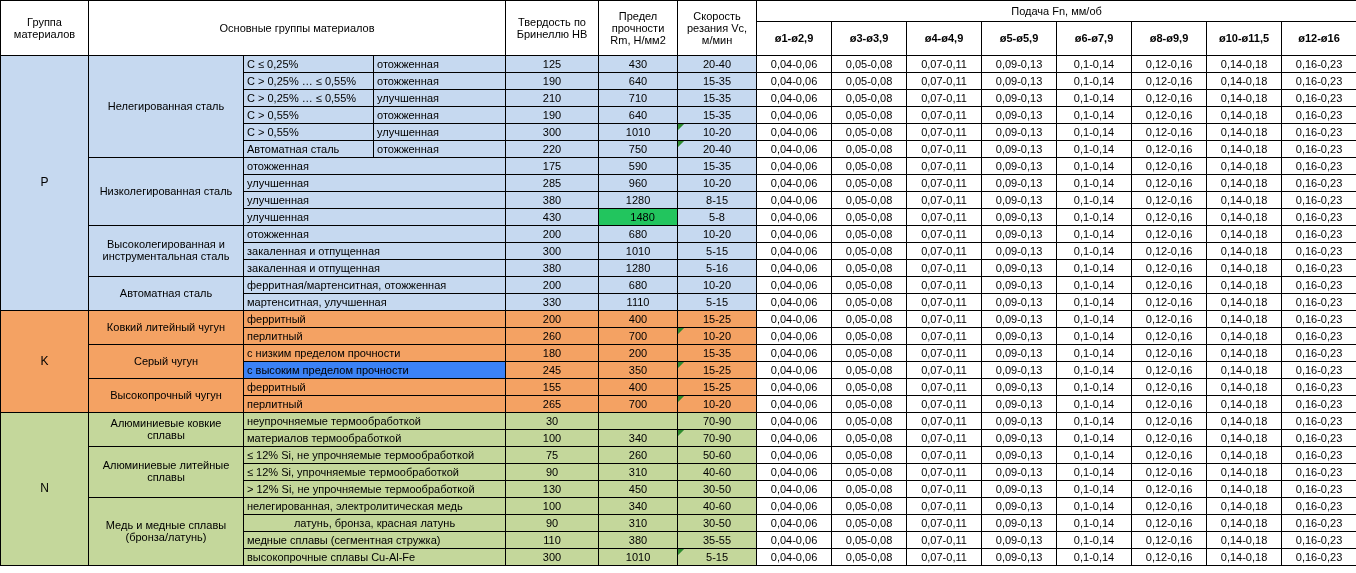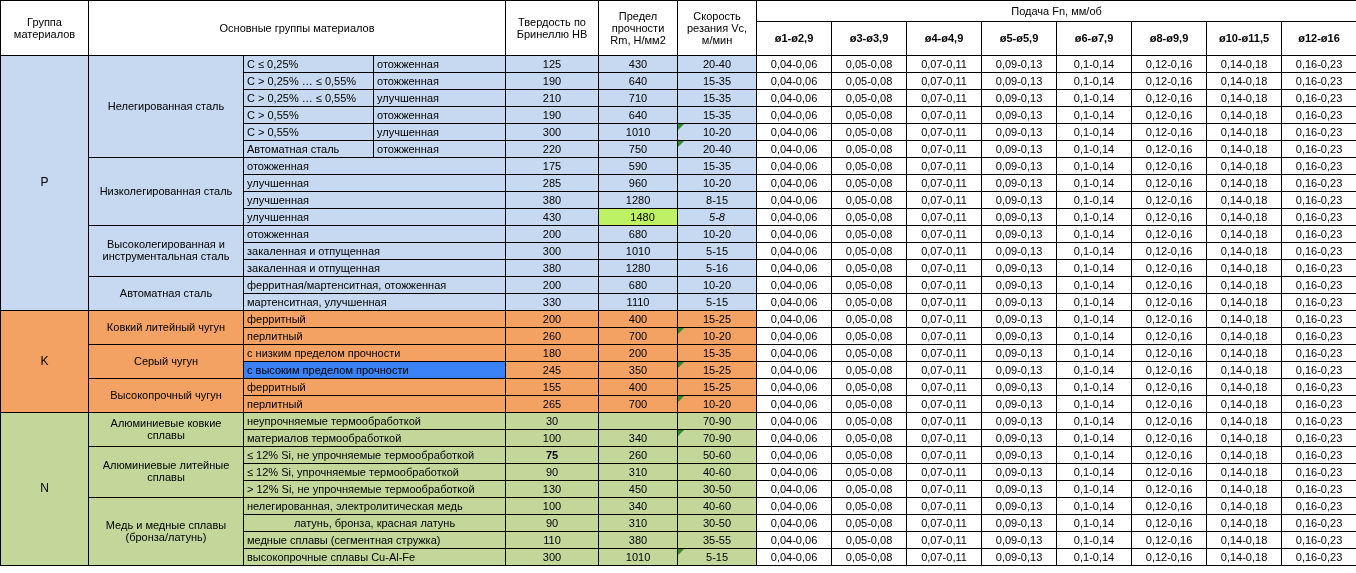--- a/index.html
+++ b/index.html
@@ -222,22 +222,22 @@
         <td class="feed">0,07-0,11</td>
         <td class="feed">0,09-0,13</td>
         <td class="feed">0,1-0,14</td>
         <td class="feed">0,12-0,16</td>
         <td class="feed">0,14-0,18</td>
         <td class="feed">0,16-0,23</td>
       </tr>
       <tr>
         <td class="detail" colspan="2" style="background: rgb(198, 217, 240);">улучшенная</td>
         <td class="num" style="background: rgb(198, 217, 240);">430</td>
-        <td class="num" style="background: #bef264; padding-left: 12px;">1480</td>
-        <td class="num" style="background: rgb(198, 217, 240); font-style: italic;">5-8</td>
+        <td class="num" style="background: #22c55e; padding-left: 12px;">1480</td>
+        <td class="num" style="background: rgb(198, 217, 240);">5-8</td>
         <td class="feed">0,04-0,06</td>
         <td class="feed">0,05-0,08</td>
         <td class="feed">0,07-0,11</td>
         <td class="feed">0,09-0,13</td>
         <td class="feed">0,1-0,14</td>
         <td class="feed">0,12-0,16</td>
         <td class="feed">0,14-0,18</td>
         <td class="feed">0,16-0,23</td>
       </tr>
       <tr>
@@ -426,21 +426,21 @@
         <td class="feed">0,07-0,11</td>
         <td class="feed">0,09-0,13</td>
         <td class="feed">0,1-0,14</td>
         <td class="feed">0,12-0,16</td>
         <td class="feed">0,14-0,18</td>
         <td class="feed">0,16-0,23</td>
       </tr>
       <tr>
         <td class="subgroup-cell" rowspan="3" style="background: rgb(196, 215, 155);">Алюминиевые литейные сплавы</td>
         <td class="detail" colspan="2" style="background: rgb(196, 215, 155);">≤ 12% Si, не упрочняемые термообработкой</td>
-        <td class="num" style="background: rgb(196, 215, 155); font-weight: bold;">75</td>
+        <td class="num" style="background: rgb(196, 215, 155);">75</td>
         <td class="num" style="background: rgb(196, 215, 155);">260</td>
         <td class="num" style="background: rgb(196, 215, 155);">50-60</td>
         <td class="feed">0,04-0,06</td>
         <td class="feed">0,05-0,08</td>
         <td class="feed">0,07-0,11</td>
         <td class="feed">0,09-0,13</td>
         <td class="feed">0,1-0,14</td>
         <td class="feed">0,12-0,16</td>
         <td class="feed">0,14-0,18</td>
         <td class="feed">0,16-0,23</td>

